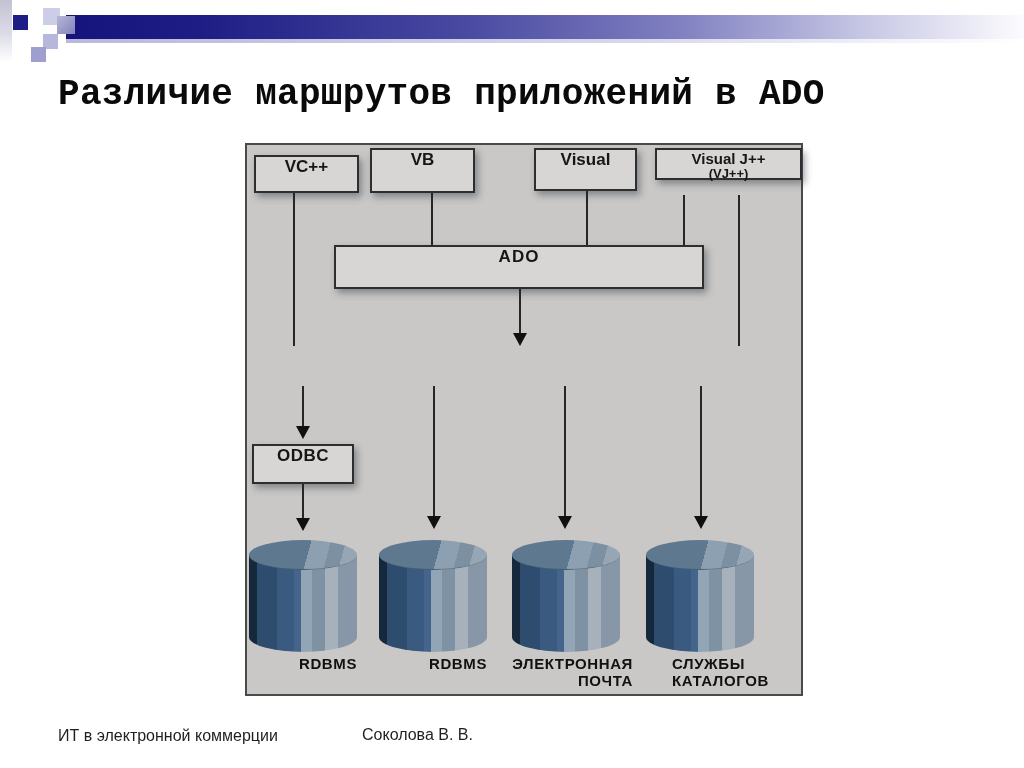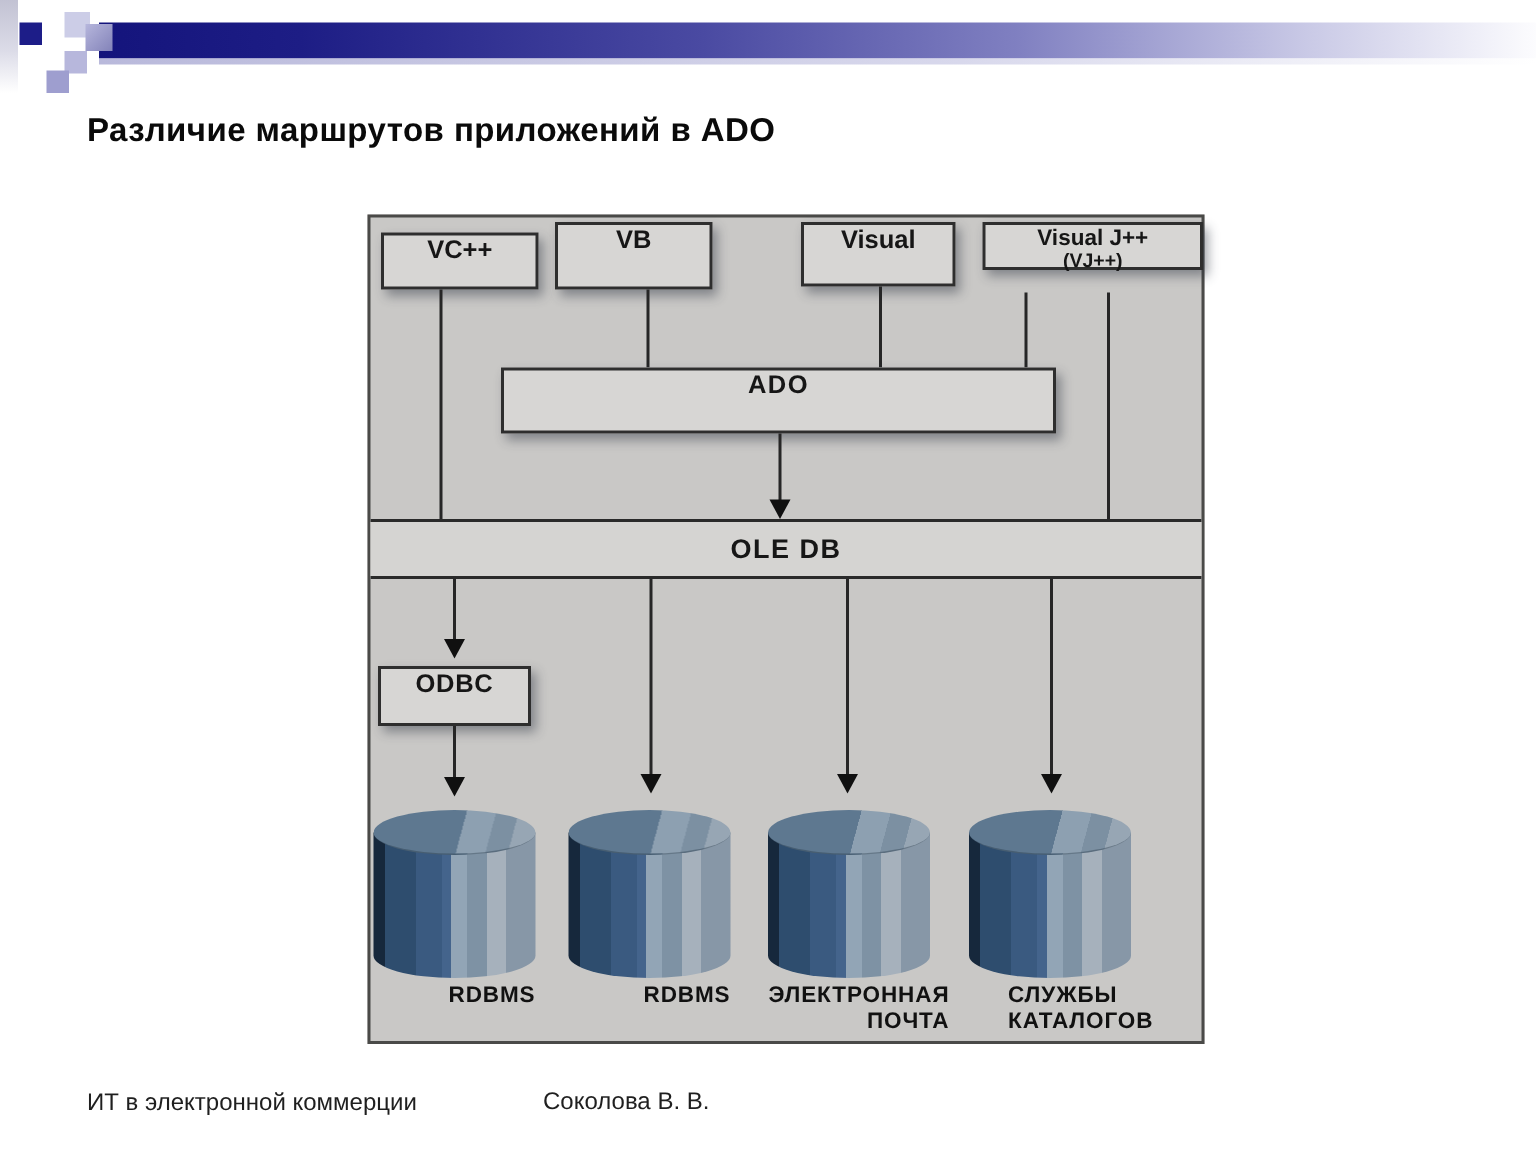--- a/index.html
+++ b/index.html
@@ -17,22 +17,22 @@
   .sq { position:absolute; }
   .sq-navy  { left:13px; top:15px; width:15px; height:15px; background:#1d1d88; }
   .sq-light { left:43px; top:8px;  width:17px; height:17px; background:#cccde7; }
   .sq-grad  { left:57px; top:16px; width:18px; height:18px;
       background:linear-gradient(135deg,#b6b6dc 0%,#8383b9 100%); }
   .sq-mid   { left:43px; top:34px; width:15px; height:15px; background:#b7b7dc; }
   .sq-low   { left:31px; top:47px; width:15px; height:15px; background:#9e9ecf; }
 
   
   .title { left:58px; top:74px; width:900px;
-      font-family:Liberation Sans, sans-serif; font-weight:bold;
-      font-size:22px; color:#0a0a0a; letter-spacing:0.3px; }
+      font-family:Liberation Mono, monospace; font-weight:bold;
+      font-size:36px; color:#0a0a0a; letter-spacing:0.3px; }
 
   
   .diagram { left:245px; top:143px; width:558px; height:553px;
       background:#c9c8c6; border:2px solid #4a4a48; }
   .dbox { position:absolute; background:#d7d6d4; border:2px solid #2e2e2e;
       display:flex; flex-direction:column; align-items:center; justify-content:flex-start;
       color:#161616; font-weight:bold; font-size:17px;
       box-shadow:3px 4px 7px rgba(45,50,65,0.45); }
   .dbox .sub { font-size:13px; font-weight:bold; margin-top:-1px; }
   .vline { position:absolute; width:2px; background:#262626; }
@@ -104,23 +104,20 @@
   <div class="vline" style="left:436px; top:50px; height:50px;"></div>
   <div class="vline" style="left:491px; top:50px; height:151px;"></div>
 
   <div class="dbox" style="left:87px; top:100px; width:370px; height:44px; letter-spacing:1px;">
     <span>ADO</span>
   </div>
 
   <div class="vline" style="left:272px; top:144px; height:46px;"></div>
   <div class="ahead" style="left:266px; top:188px;"></div>
 
-  <div class="olebar">
-    <span>OLE DB</span>
-  </div>
 
   <div class="vline" style="left:55px; top:241px; height:40px;"></div>
   <div class="ahead" style="left:49px; top:281px;"></div>
 
   <div class="dbox" style="left:5px; top:299px; width:102px; height:40px; letter-spacing:0.5px;">
     <span>ODBC</span>
   </div>
 
   <div class="vline" style="left:55px; top:339px; height:36px;"></div>
   <div class="ahead" style="left:49px; top:373px;"></div>

